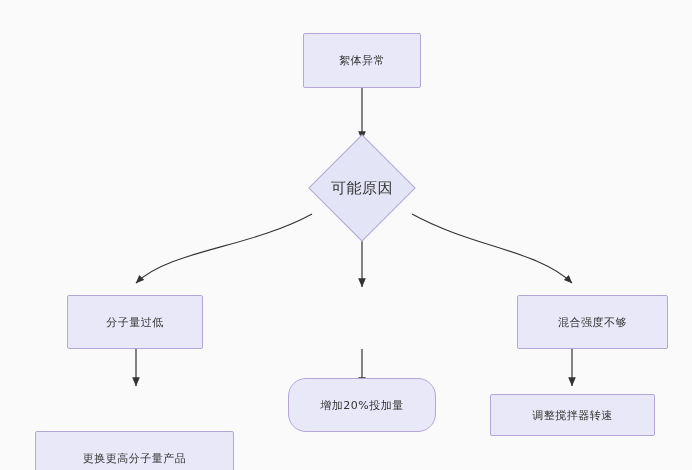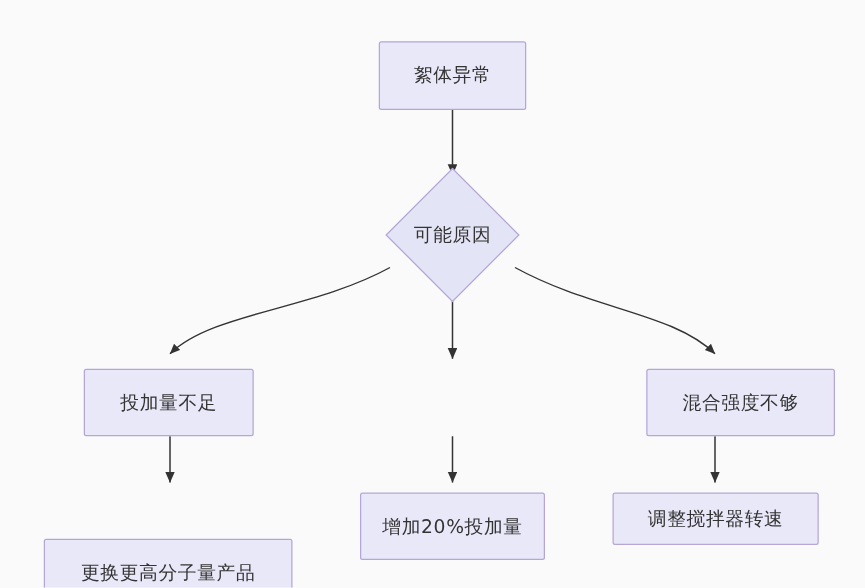--- a/index.html
+++ b/index.html
@@ -36,21 +36,21 @@
     border: 1px solid #b4a7d6;
     border-radius: 2px;
     color: #333333;
     font-size: 15px;
     line-height: 1;
     letter-spacing: 0.5px;
     white-space: nowrap;
   }
   .node-label {
     color: #333333;
-    font-size: 15px;
+    font-size: 11px;
     letter-spacing: 0.5px;
   }
   
   .decision {
     position: absolute;
     box-sizing: border-box;
     background: #e4e4f7;
     border: 1px solid #b4a7d6;
     transform: rotate(45deg);
   }
@@ -99,33 +99,33 @@
   <div class="node" style="left:303px; top:33px; width:118px; height:55px;">
     <span class="node-label">絮体异常</span>
   </div>
 
   <div class="decision-wrap" style="left:303px; top:130px; width:118px; height:116px;">
     <div class="decision" style="left:21px; top:20px; width:76px; height:76px;"></div>
     <span class="decision-label">可能原因</span>
   </div>
 
   <div class="node" style="left:67px; top:295px; width:136px; height:54px;">
-    <span class="node-label">投加量不足</span>
+    <span class="node-label">分子量过低</span>
   </div>
 
 
   <div class="node" style="left:497px; top:295px; width:151px; height:54px;margin-left:20px;">
     <span class="node-label">混合强度不够</span>
   </div>
 
   <div class="node" style="left:35px; top:394px; width:199px; height:54px;margin-top:37px;">
     <span class="node-label">更换更高分子量产品</span>
   </div>
 
-  <div class="node" style="left:288px; top:394px; width:148px; height:54px;">
+  <div class="node" style="left:288px; top:378px; width:148px; height:54px;border-radius:18px;">
     <span class="node-label">增加20%投加量</span>
   </div>
 
   <div class="node" style="left:490px; top:394px; width:165px; height:42px;">
     <span class="node-label">调整搅拌器转速</span>
   </div>
 
 </div>
 
 </body></html>

